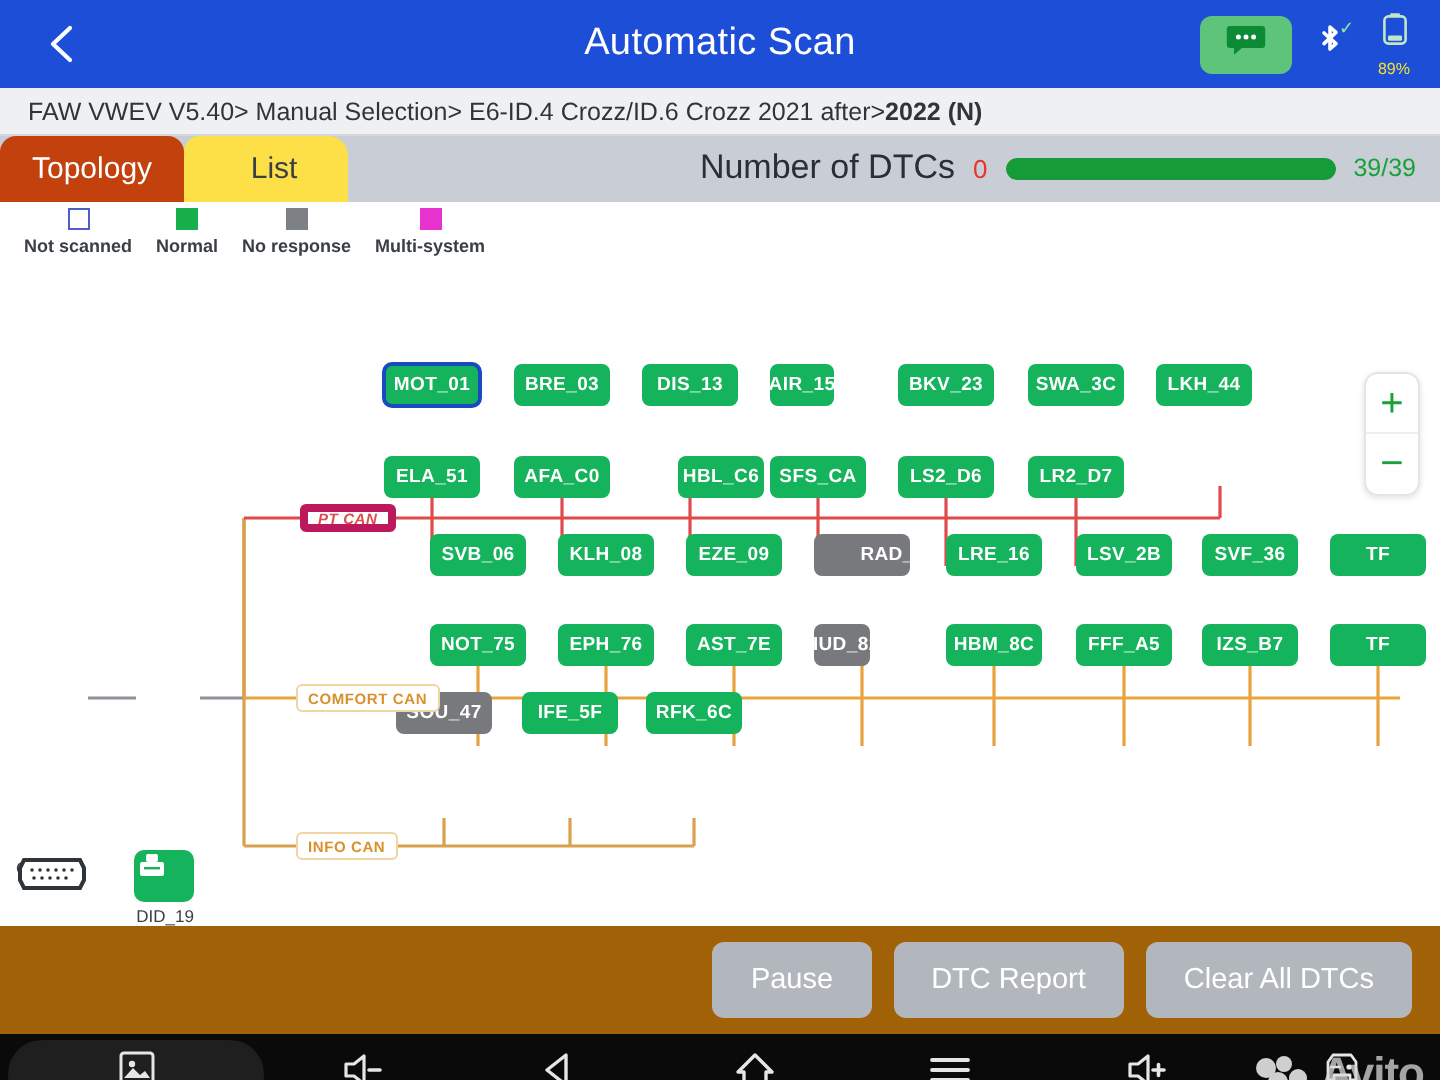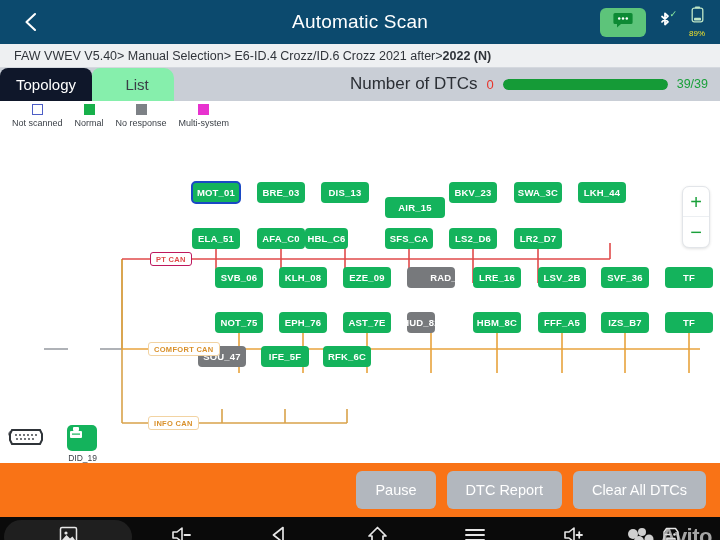--- a/index.html
+++ b/index.html
@@ -7,21 +7,21 @@
   body {
     font-family: "Liberation Sans", sans-serif;
     background: #c9ced6;
     overflow: hidden;
     position: relative;
   }
 
   
   .header {
     height: 44px;
-    background: #0c4a6e;
+    background: #1d4ed8;
     display: flex;
     align-items: center;
     position: relative;
     padding: 0 10px;
     gap: 47px;
   }
   .back-btn {
     width: 42px; height: 42px;
     display: flex; align-items: center; justify-content: center;
     cursor: pointer;
@@ -86,22 +86,22 @@
   .tabs { display: flex; height: 33px; align-items: stretch; }
   .tab {
     min-width: 82px;
     padding: 0 16px;
     display: flex; align-items: center; justify-content: center;
     font-size: 15px;
     cursor: pointer;
     border-top-left-radius: 8px;
     border-top-right-radius: 8px;
   }
-  .tab.active { background: #0f172a; color: #fff; }
-  .tab.inactive { background: #86efac; color: #3a3f46; border-top-right-radius: 10px; padding-left: 24px; }
+  .tab.active { background: #c2410c; color: #fff; }
+  .tab.inactive { background: #fde047; color: #3a3f46; border-top-right-radius: 10px; padding-left: 24px; }
 
   .dtcblock {
     margin-left: auto;
     display: flex; align-items: center;
     gap: 9px;
     padding-right: 12px;
     padding-bottom: 7px;
   }
   .dtc-label { font-size: 17px; color: #2b2f35; }
   .dtc-count { color: #e8342b; font-size: 13px; }
@@ -126,21 +126,21 @@
   .legend-item {
     display: flex; flex-direction: column; align-items: center;
     padding: 0 6px;
   }
   .sw { width: 11px; height: 11px; margin-top: 3px; }
   .sw.notscanned { background: #ffffff; border: 1.5px solid #4d5ec6; }
   .sw.normal { background: #17b04a; }
   .sw.malfunction { background: #f6901e; }
   .sw.noresponse { background: #7d8186; }
   .sw.multisystem { background: #e832cf; }
-  .legend-label { font-size: 9px; color: #3a3f46; margin-top: 3px; white-space: nowrap; }
+  .legend-label { font-size: 9px; color: #3a3f46; margin-top: 3px; white-space: nowrap; font-weight: bold; }
 
   
   .canvas {
     position: relative;
     height: 332px;
     background: #ffffff;
     overflow: hidden;
   }
   .canvas svg { position: absolute; top: 0; left: 0; }
 
@@ -165,21 +165,21 @@
     height: 14px;
     padding: 0 5px;
     background: #ffffff;
     border-radius: 3px;
     display: flex; align-items: center;
     font-size: 7.5px;
     font-weight: bold;
     letter-spacing: .3px;
     z-index: 5;
   }
-  .buslabel.pt { color: #e04a4a; border: 1px solid #be185d; }
+  .buslabel.pt { color: #e04a4a; border: 4px solid #be185d; font-style: italic; }
   .buslabel.comfort { color: #d9902a; border: 1px solid #f2d3a2; }
   .buslabel.info { color: #d9902a; border: 1px solid #f2d3a2; }
 
   .obd-node {
     position: absolute;
     display: flex; flex-direction: column; align-items: flex-end;
     z-index: 4;
   }
   .obd-label { font-size: 8.5px; color: #3a3f46; margin-top: 2px; }
   .gw-box {
@@ -206,21 +206,21 @@
     color: #1aa03a;
     font-size: 20px;
     line-height: 1;
     cursor: pointer;
   }
   .zoombtn.plus { border-bottom: 1px solid #eceff2; }
 
   
   .footer {
     height: 54px;
-    background: #f97316;
+    background: #a16207;
     display: flex;
     align-items: center;
     justify-content: flex-end;
     gap: 11px;
     padding-right: 14px;
   }
   .fbtn {
     height: 38px;
     padding: 0 19px;
     background: #b2b7be;
@@ -420,27 +420,27 @@
   </div>
 
   <div class="buslabel pt" style="left:150px; top:121px;">PT CAN</div>
   <div class="buslabel comfort" style="left:148px; top:211px;">COMFORT CAN</div>
   <div class="buslabel info" style="left:148px; top:285px;">INFO CAN</div>
 
   <div id="nodes-layer">
       <div class="node ok selected" style="left: 192px; top: 51px; width: 48px;">MOT_01</div>
       <div class="node ok" style="left: 257px; top: 51px; width: 48px;">BRE_03</div>
       <div class="node ok" style="left: 321px; top: 51px; width: 48px;">DIS_13</div>
-      <div class="node ok" style="left: 385px; top: 66px; width: 60px;">AIR_15</div>
+      <div class="node ok" style="left: 385px; top: 51px; width: 32px;">AIR_15</div>
       <div class="node ok" style="left: 449px; top: 51px; width: 48px;">BKV_23</div>
       <div class="node ok" style="left: 514px; top: 51px; width: 48px;">SWA_3C</div>
       <div class="node ok" style="left: 578px; top: 51px; width: 48px;">LKH_44</div>
       <div class="node ok" style="left: 192px; top: 97px; width: 48px;">ELA_51</div>
       <div class="node ok" style="left: 257px; top: 97px; width: 48px;">AFA_C0</div>
-      <div class="node ok" style="left: 305px; top: 97px; width: 43px;">HBL_C6</div>
+      <div class="node ok" style="left: 339px; top: 97px; width: 43px;">HBL_C6</div>
       <div class="node ok" style="left: 385px; top: 97px; width: 48px;">SFS_CA</div>
       <div class="node ok" style="left: 449px; top: 97px; width: 48px;">LS2_D6</div>
       <div class="node ok" style="left: 514px; top: 97px; width: 48px;">LR2_D7</div>
       <div class="node ok" style="left: 215px; top: 136px; width: 48px;">SVB_06</div>
       <div class="node ok" style="left: 279px; top: 136px; width: 48px;">KLH_08</div>
       <div class="node ok" style="left: 343px; top: 136px; width: 48px;">EZE_09</div>
       <div class="node noresp" style="left: 407px; top: 136px; width: 48px; padding-left: 36px;">RAD_14</div>
       <div class="node ok" style="left: 473px; top: 136px; width: 48px;">LRE_16</div>
       <div class="node ok" style="left: 538px; top: 136px; width: 48px;">LSV_2B</div>
       <div class="node ok" style="left: 601px; top: 136px; width: 48px;">SVF_36</div>

